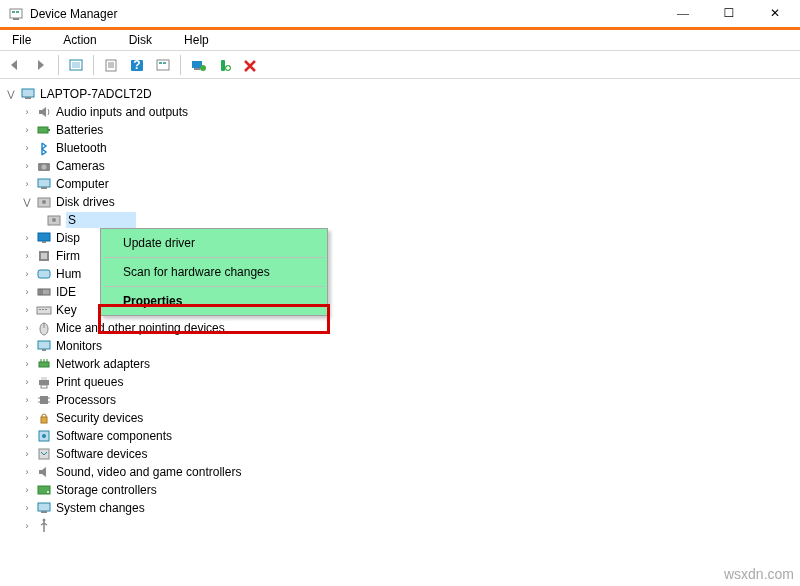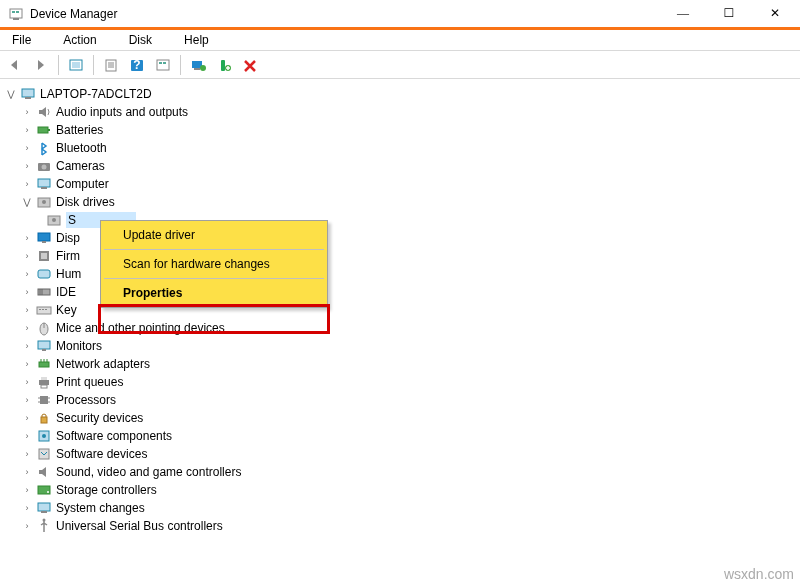--- a/index.html
+++ b/index.html
@@ -15,21 +15,21 @@
 .toolbar { height: 28px; display: flex; align-items: center; padding: 2px 4px; gap: 4px; border-bottom: 1px solid #d9d9d9; }
 .tool-btn { width: 22px; height: 22px; display: flex; align-items: center; justify-content: center; border: 1px solid transparent; }
 .tool-divider { width: 1px; height: 20px; background: #ccc; margin: 0 2px; }
 .tree { padding: 6px 4px; user-select: none; position: relative; }
 .node { display: flex; align-items: center; height: 18px; padding: 1px 0; }
 .indent { display: inline-block; }
 .expander { width: 14px; height: 14px; display: inline-flex; align-items: center; justify-content: center; color: #666; font-size: 9px; }
 .node-icon { width: 16px; height: 16px; margin: 0 4px 0 2px; display: inline-flex; align-items: center; justify-content: center; flex-shrink: 0; }
 .node-label { white-space: nowrap; }
 .selected { background: #cce8ff; }
-.context-menu { position: absolute; left: 100px; top: 220px; width: 228px; background: #fde047; border: 1px solid #a0a0a0; box-shadow: 3px 3px 3px rgba(0,0,0,0.2); padding: 2px; z-index: 10; }
+.context-menu { position: absolute; left: 100px; top: 228px; width: 228px; background: #86efac; border: 1px solid #a0a0a0; box-shadow: 3px 3px 3px rgba(0,0,0,0.2); padding: 2px; z-index: 10; }
 .ctx-item { padding: 6px 20px; height: 24px; display: flex; align-items: center; }
 .ctx-sep { height: 1px; background: #c0c0c0; margin: 2px 1px; }
 .ctx-bold { font-weight: bold; }
 .highlight-box { position: absolute; border: 3px solid #d40000; pointer-events: none; left: 98px; top: 304px; width: 232px; height: 30px; z-index: 11; }
 .watermark { position: absolute; right: 6px; bottom: 4px; font-size: 14px; color: #aaa; }
 svg { display: block; }
 </style>
 </head>
 <body>
 
@@ -392,21 +392,20 @@
     </div>
     <div class="node">
       <span class="indent" style="width:16px"></span>
       <span class="expander">›</span>
       <span class="node-icon">
         <svg width="16" height="16">
           <path d="M8 2 L8 14 M8 5 L5 7 M8 5 L11 7" fill="none" stroke="#888" stroke-width="1.5"></path>
           <circle cx="8" cy="2" r="1.5" fill="#888"></circle>
         </svg>
       </span>
-      <span class="node-label">Universal Serial Bus controllers</span>
     </div>
   </div>
 
 <div class="context-menu" id="ctxmenu">
     <div class="ctx-item ">Update driver</div>
     <div class="ctx-sep"></div>
     <div class="ctx-item ">Scan for hardware changes</div>
     <div class="ctx-sep"></div>
     <div class="ctx-item ctx-bold">Properties</div>
   </div>

